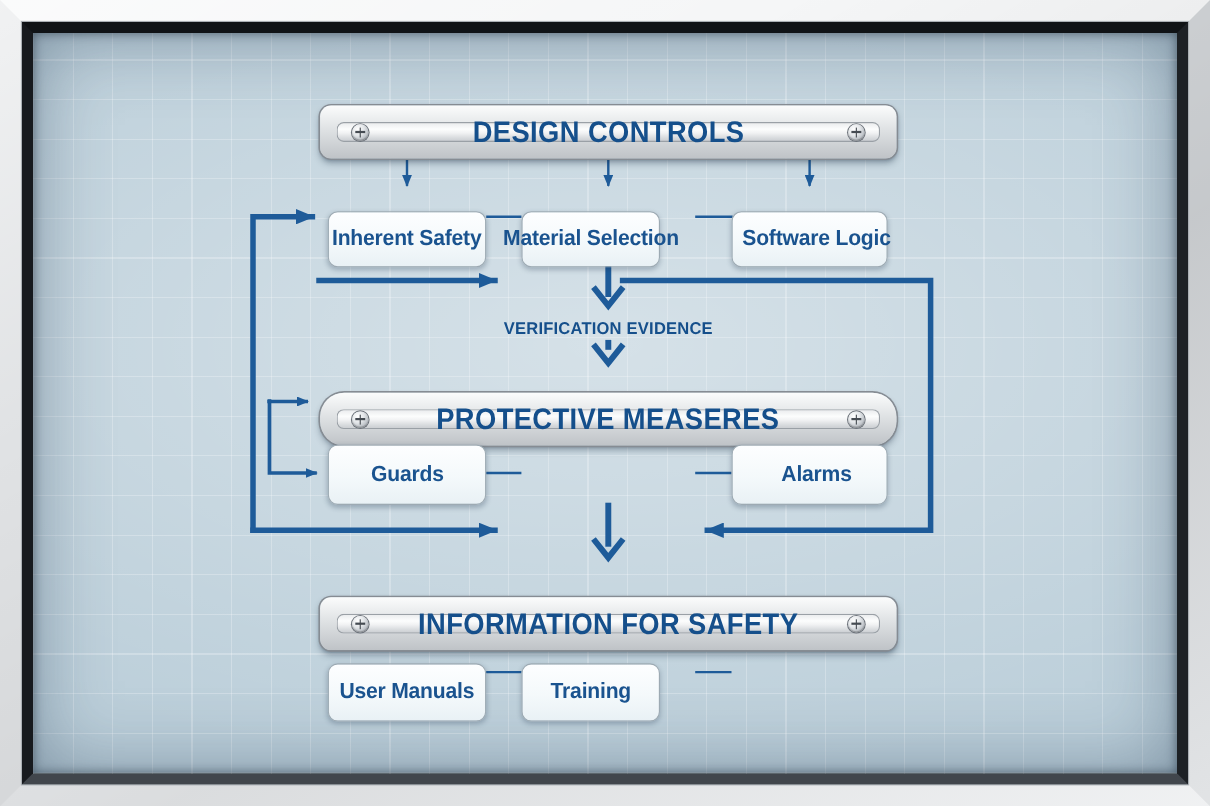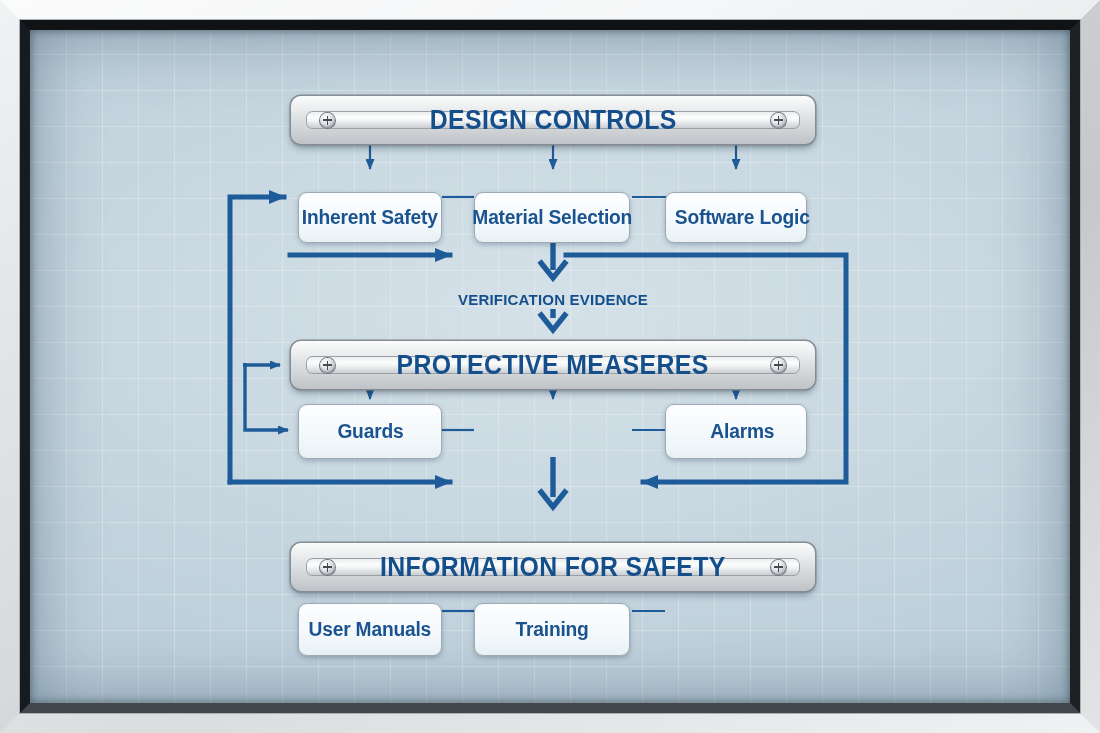--- a/index.html
+++ b/index.html
@@ -56,27 +56,27 @@
   .screw.s-right{right:14px;}
 
   .node{position:absolute;box-sizing:border-box;border-radius:9px;
     background:linear-gradient(180deg,#fdfeff 0%,#f4f9fb 55%,#e9f1f5 100%);
     border:1.5px solid #9daab3;
     box-shadow:0 2px 5px rgba(28,52,74,.28);
     display:flex;align-items:center;justify-content:center;}
   .node-label{font-weight:bold;font-size:20px;color:var(--node-text,#1a538f);
     letter-spacing:-.2px;transform:scaleX(.96);white-space:nowrap;}
   .col1{left:298px;width:144px;}
-  .col2{left:474px;width:156px;}
+  .col2{left:474px;width:126px;}
   .col3{left:665px;width:142px;padding-left:13px;}
   .row1{top:172px;height:51px;margin-top:20px;}
   .row2{top:404px;height:55px;}
   .row3{top:603px;height:53px;}
   .plate1{top:96px;}
-  .plate2{top:341px;}
+  .plate2{top:357px;border-radius:22px;}
   .plate3{top:543px;}
   .conn-label{position:absolute;left:433px;top:291px;width:240px;text-align:center;
     font-weight:bold;font-size:15.5px;color:var(--plate-text,#154f8b);
     letter-spacing:.2px;transform:scaleX(.97);white-space:nowrap;}
 </style>
 </head>
 <body>
 
 <div class="stage">
   <div class="bevel">

